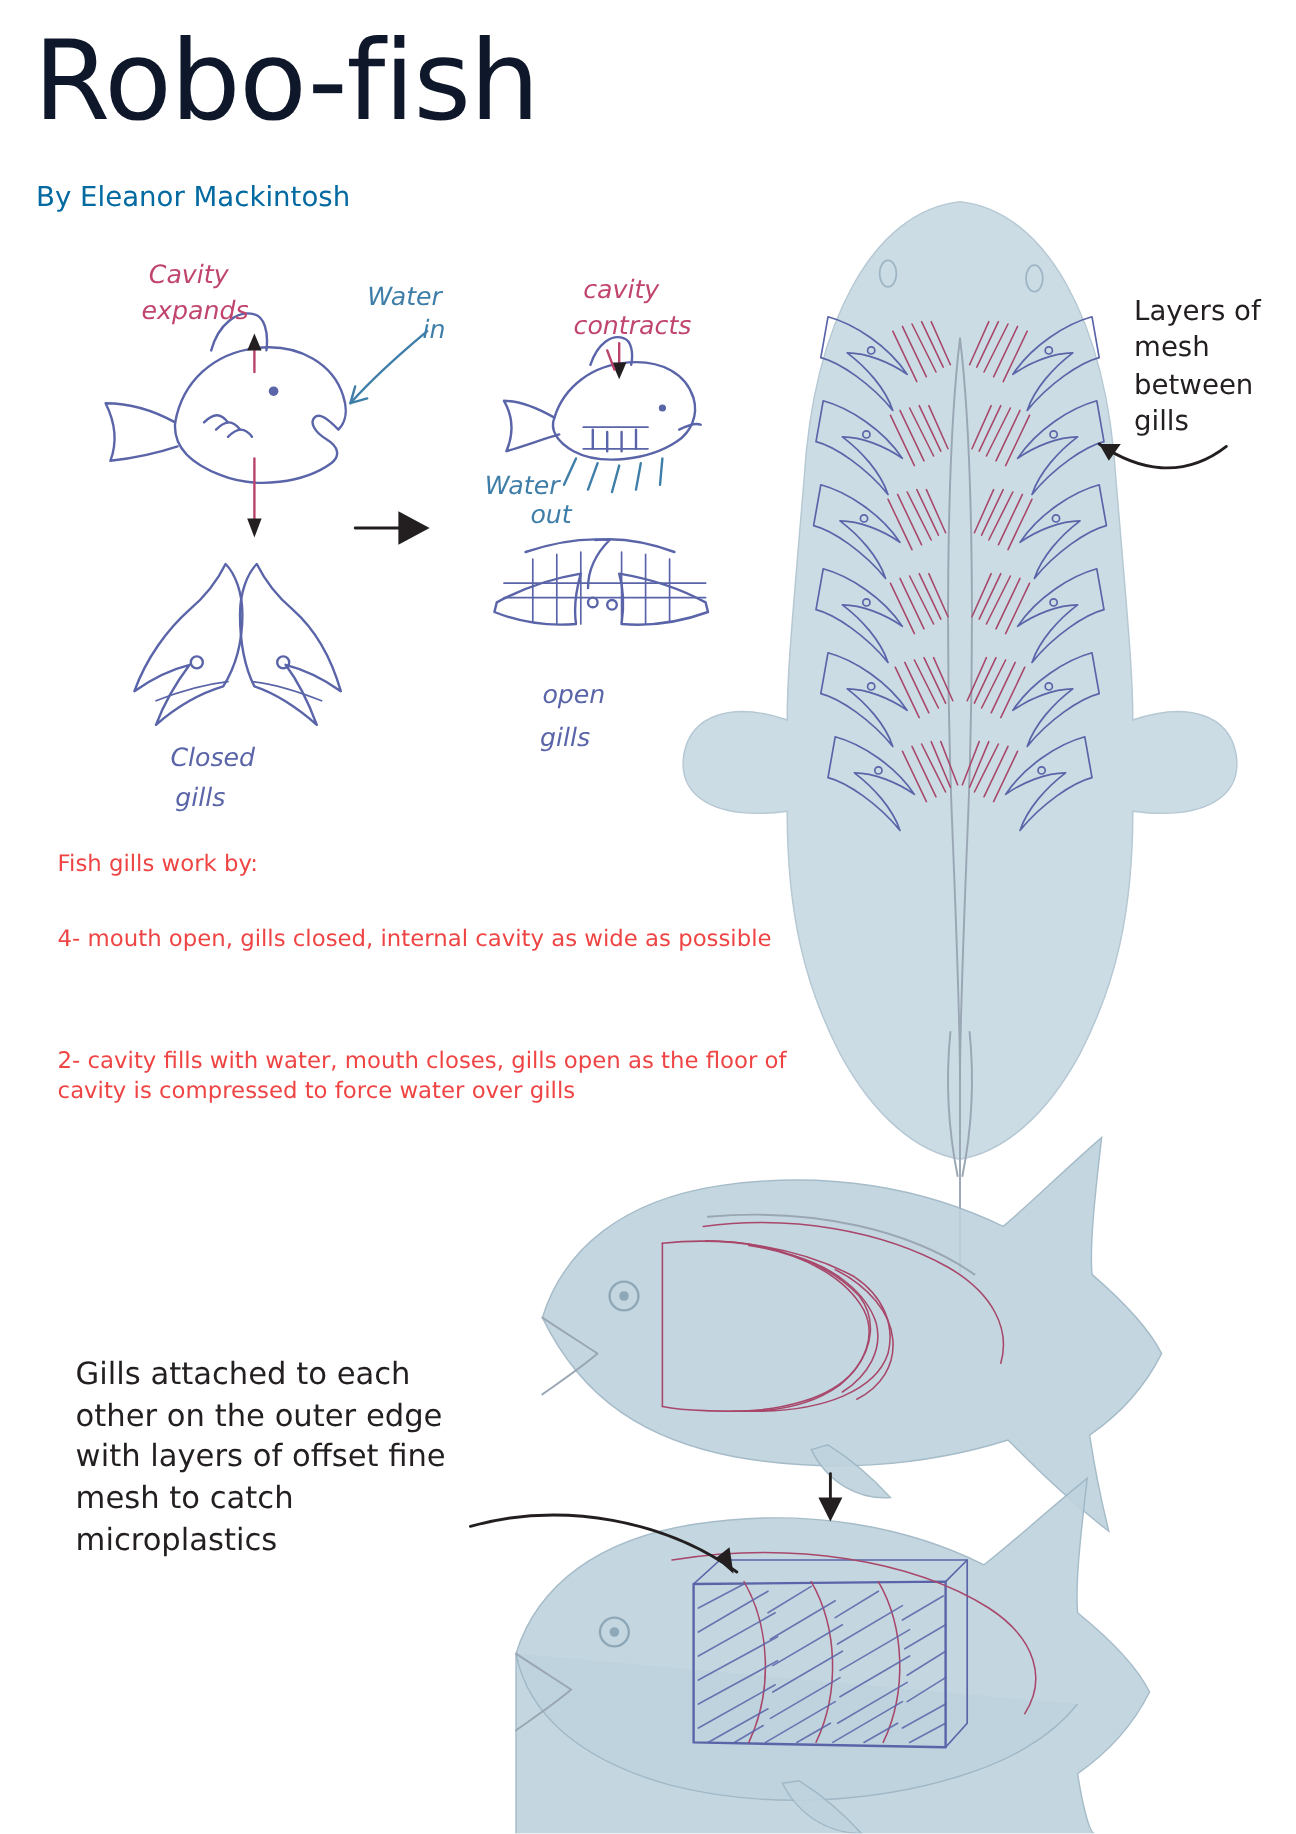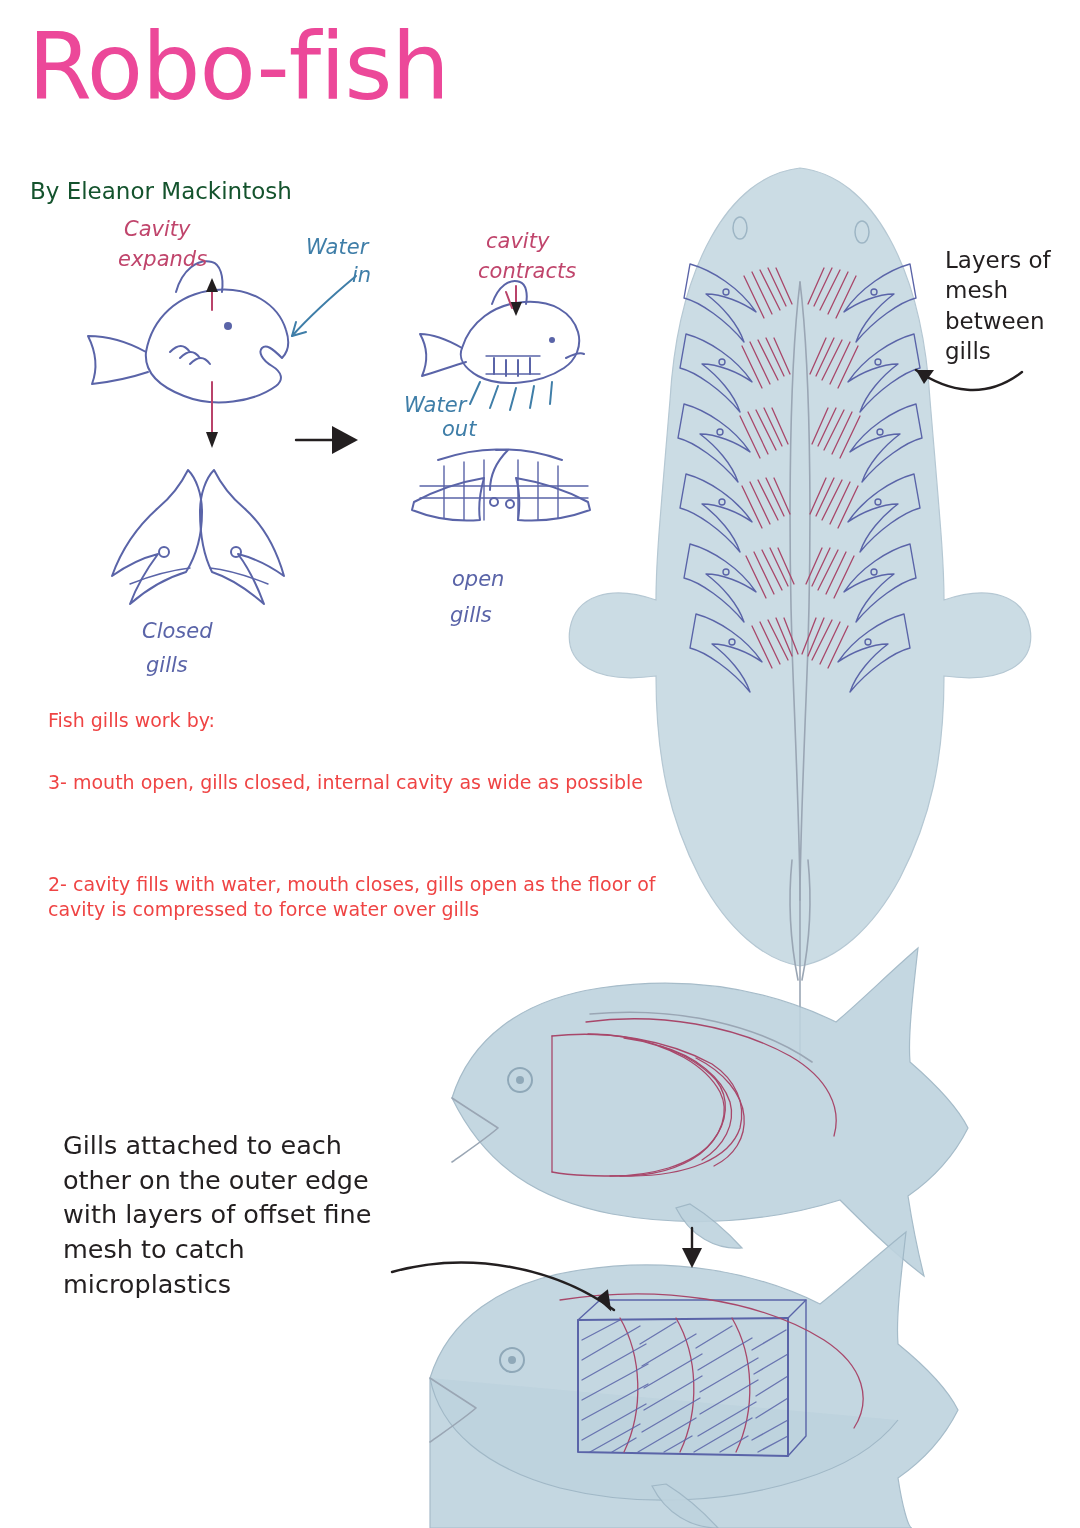--- a/index.html
+++ b/index.html
@@ -18,30 +18,29 @@
 
   
   #page-title {
     position: absolute;
     left: 28px;
     top: 22px;
     font-size: 92px;
     line-height: 1.0;
     font-weight: 400;
     letter-spacing: -1px;
-    color: #ec4899;
+    color: #0f172a;
     font-family: "DejaVu Sans", sans-serif;
   }
   #byline {
     position: absolute;
     left: 30px;
     top: 152px;
     font-size: 23px;
-    color: #14532d;
-    margin-top: 26px;
+    color: #0369a1;
   }
 
   
   .body-text {
     position: absolute;
     font-size: 19px;
     line-height: 1.33;
     color: #ef4444;
   }
   #intro-line   { left: 48px; top: 708px; width: 420px; }
@@ -97,21 +96,21 @@
   .hand-teal { fill: #3f7ea8; }
   .hand-blue { fill: #5a64a8; }
 </style>
 </head>
 <body>
 
 <div id="page-title">Robo-fish</div>
 <div id="byline">By Eleanor Mackintosh</div>
 
 <div class="body-text" id="intro-line">Fish gills work by:</div>
-<div class="body-text" id="step-one">3- mouth open, gills closed, internal cavity as wide as possible</div>
+<div class="body-text" id="step-one">4- mouth open, gills closed, internal cavity as wide as possible</div>
 <div class="body-text" id="step-two">2- cavity fills with water, mouth closes, gills open as the floor of cavity is compressed to force water over gills</div>
 
 <div id="mesh-note">Layers of mesh between gills</div>
 <div id="gills-note">Gills attached to each other on the outer edge with layers of offset fine mesh to catch microplastics</div>
 
 <svg class="sketch" viewBox="0 0 1080 1528">
 
   <g>
 
     <path class="body-fill" d="M800 168

